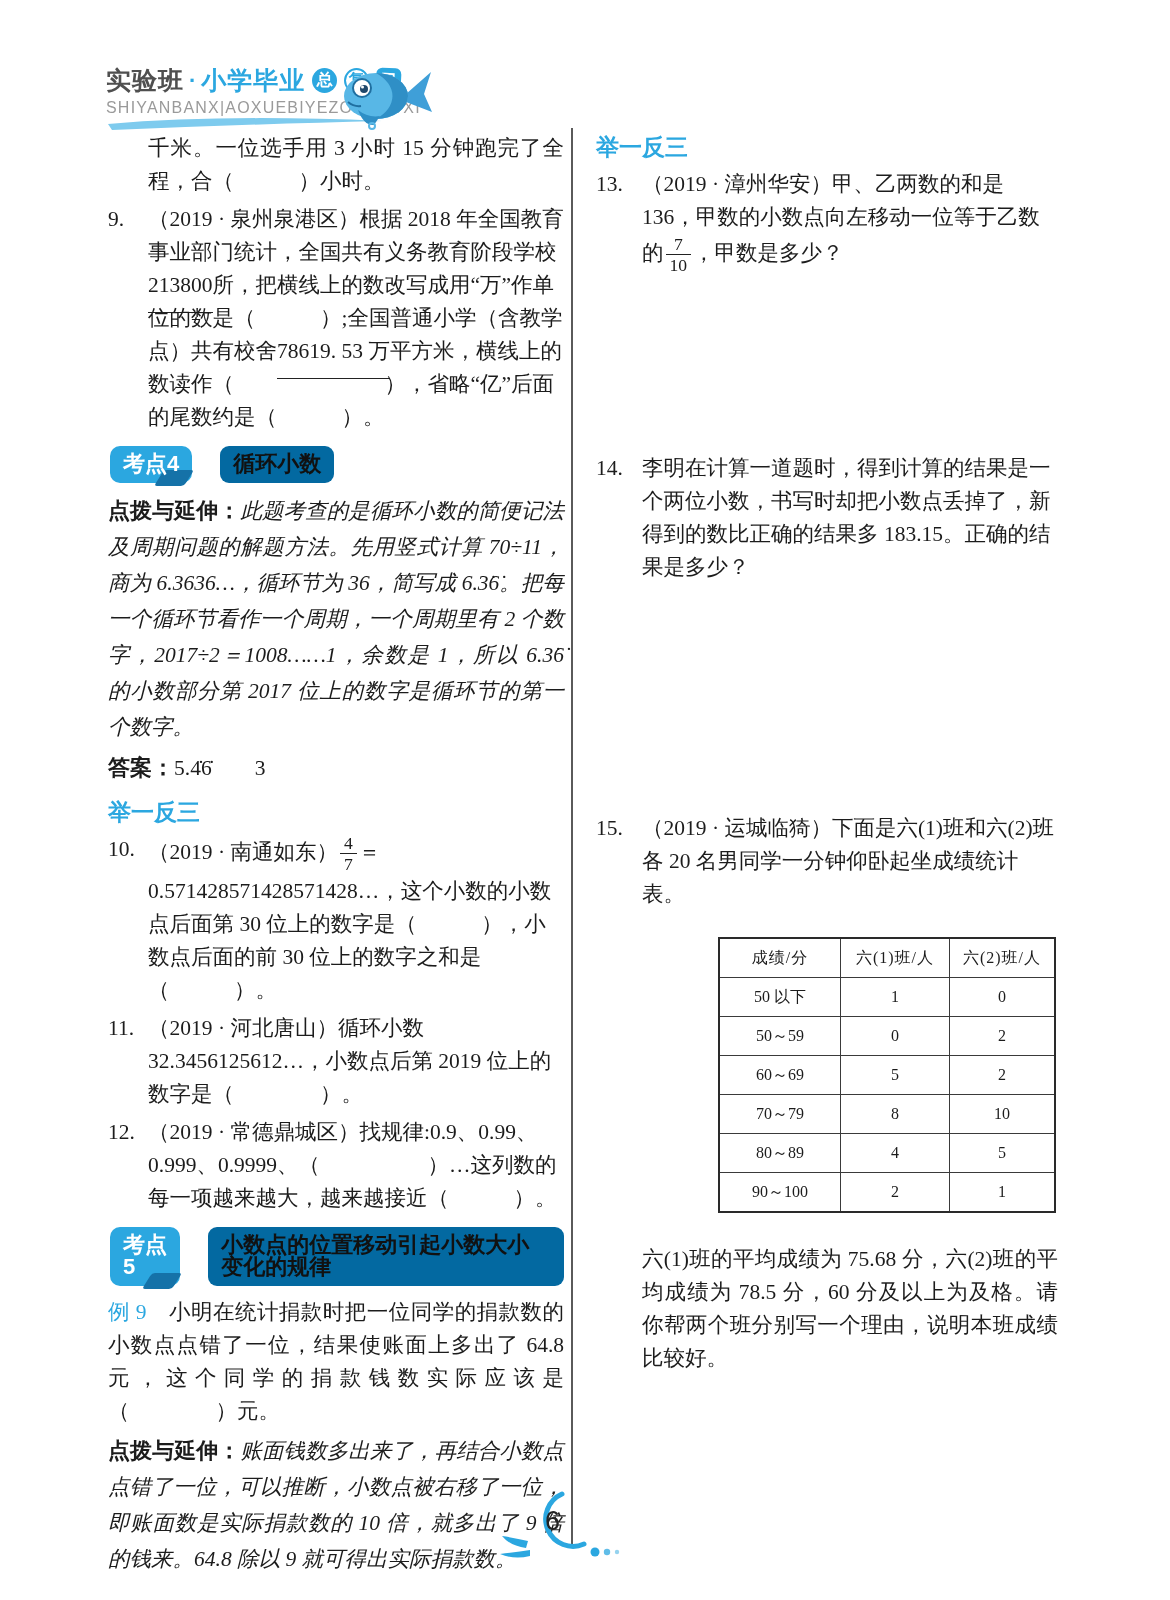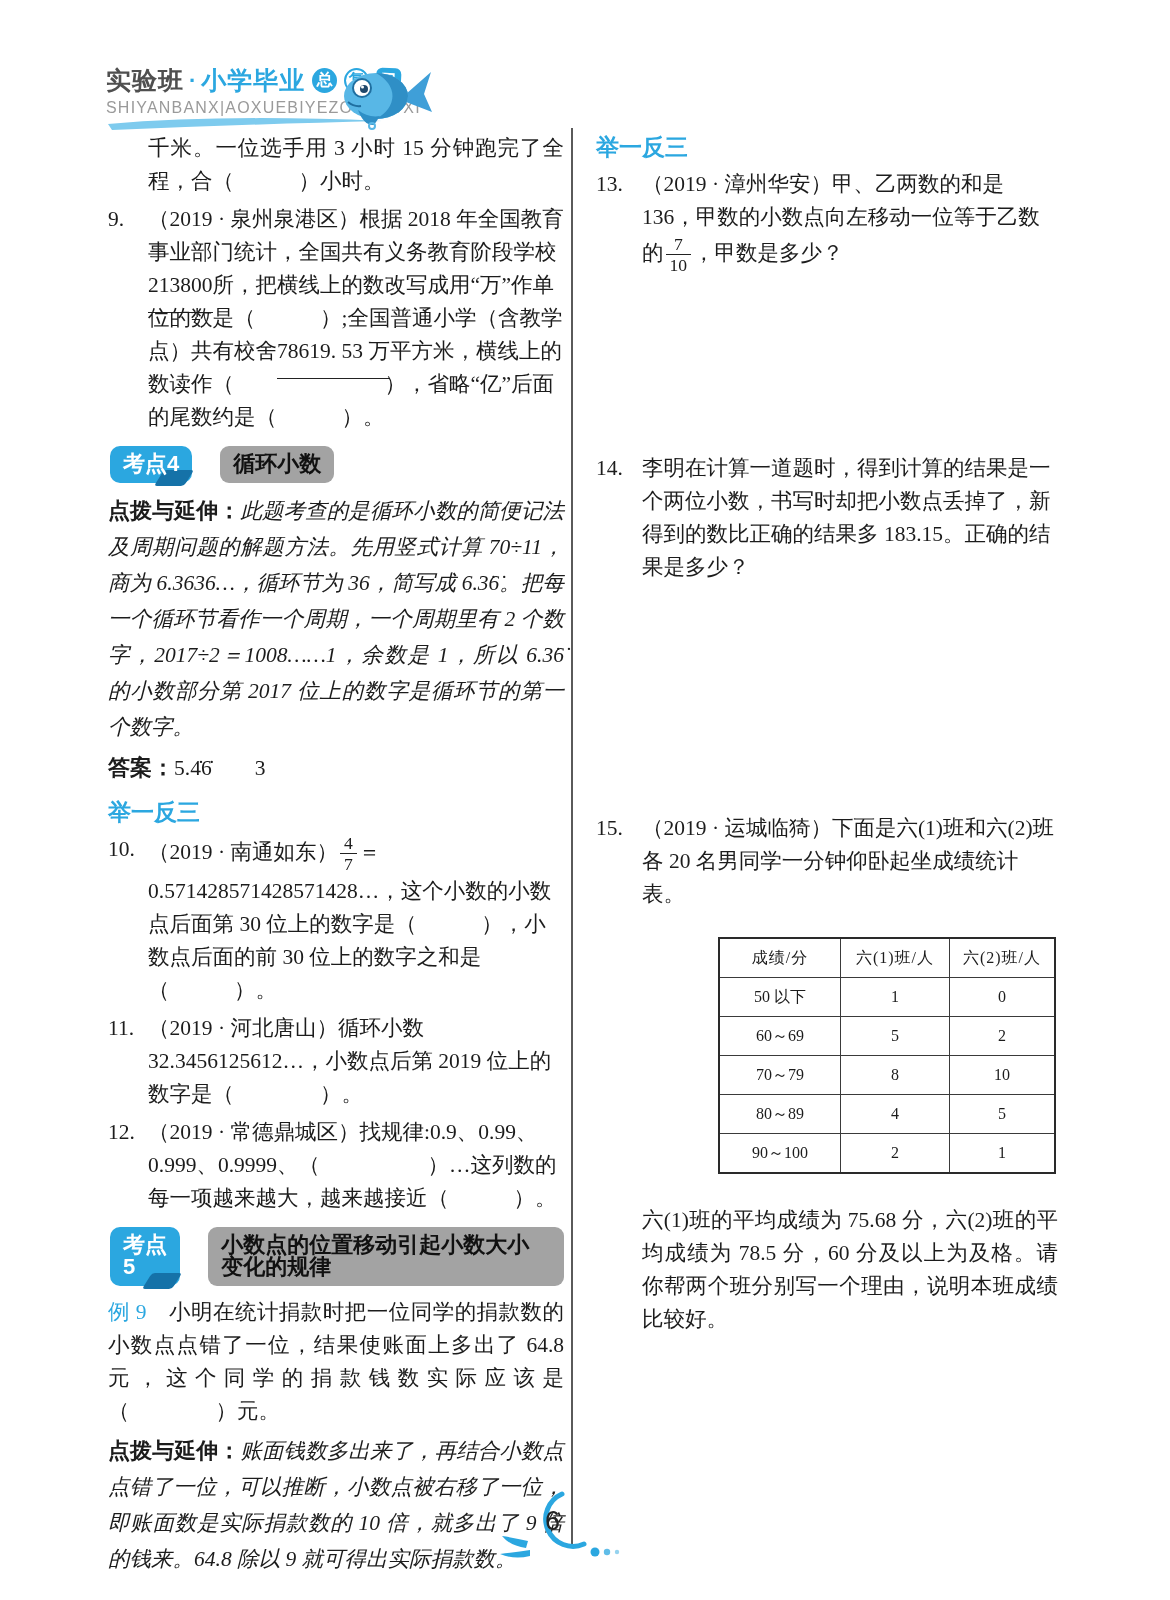--- a/index.html
+++ b/index.html
@@ -46,21 +46,21 @@
   .frac .fn{display:block;border-bottom:1.5px solid #222;padding:0 4px;}
   .frac .fd{display:block;padding:0 4px;}
 
   
   .kd-row{margin:12px 0 10px 2px;display:flex;align-items:center;gap:28px;}
   .kd-badge{position:relative;display:inline-block;background:#2BA7E0;color:#fff;
     font-family:"Liberation Sans","DejaVu Sans",sans-serif;font-weight:bold;
     font-size:22px;line-height:1;padding:7px 13px 8px;border-radius:10px;z-index:1;}
   .kd-badge::after{content:"";position:absolute;right:3px;bottom:-3px;width:30px;height:16px;
     background:#1572a8;transform:skewX(-32deg);border-radius:3px;z-index:-1;}
-  .kd-title{display:inline-block;background:#a3a3a3;color:#111;
+  .kd-title{display:inline-block;background:#0369a1;color:#111;
     font-family:"Liberation Sans","DejaVu Sans",sans-serif;font-weight:bold;
     font-size:22px;line-height:1;padding:7px 13px 8px;border-radius:9px;}
 
   .ex-label{color:#2BA7E0;}
   .tip-label,.ans-label{font-family:"Liberation Sans","DejaVu Sans",sans-serif;
     font-weight:bold;font-size:22px;}
   .kai{font-style:italic;}
   .lianxi{font-family:"Liberation Sans","DejaVu Sans",sans-serif;font-weight:bold;
     color:#2BA7E0;font-size:23px;margin:10px 0 6px;line-height:30px;}
   h3.lianxi{margin-top:12px;}
@@ -191,20 +191,25 @@
           <th class="tbl-c1">成绩/分</th>
           <th class="tbl-c2">六(1)班/人</th>
           <th class="tbl-c3">六(2)班/人</th>
         </tr>
         <tr>
           <td>50 以下</td>
           <td>1</td>
           <td>0</td>
         </tr>
         <tr>
+          <td>50～59</td>
+          <td>0</td>
+          <td>2</td>
+        </tr>
+        <tr>
           <td>60～69</td>
           <td>5</td>
           <td>2</td>
         </tr>
         <tr>
           <td>70～79</td>
           <td>8</td>
           <td>10</td>
         </tr>
         <tr>

